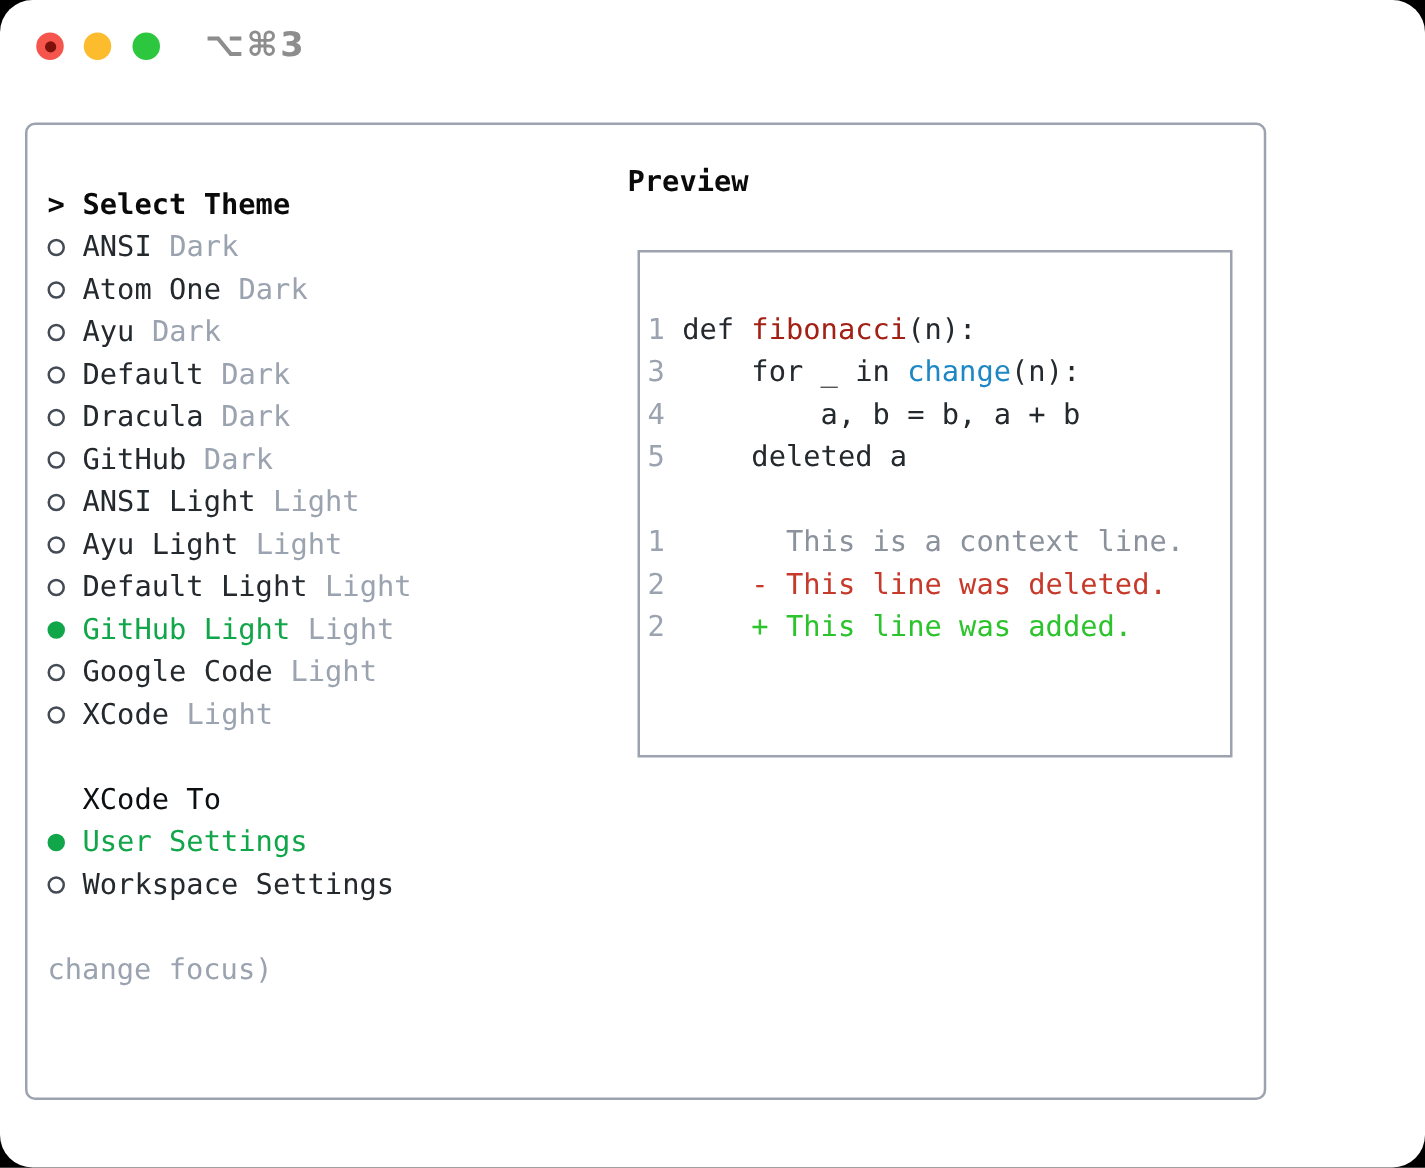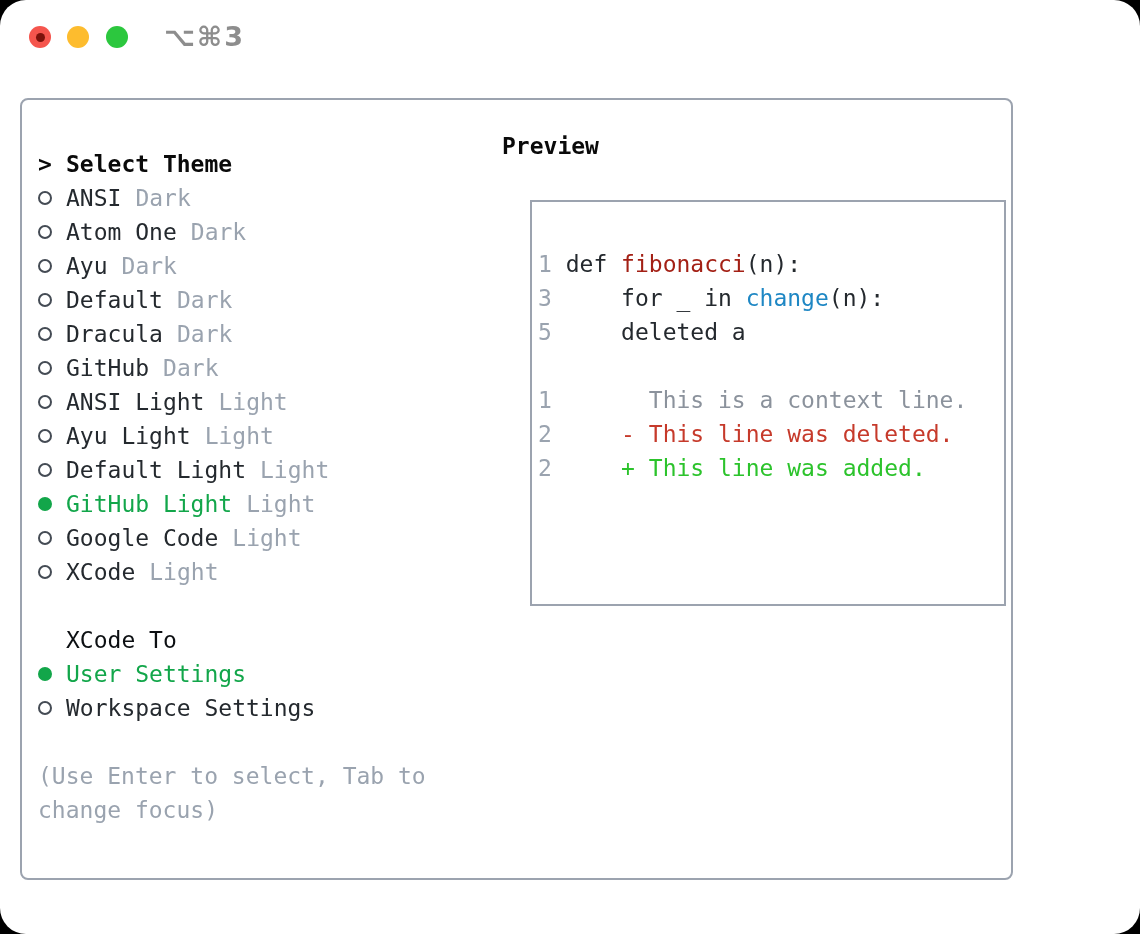--- a/index.html
+++ b/index.html
@@ -26,21 +26,21 @@
   .circle.on{background:var(--accent_green);border-color:var(--accent_green);}
   .prompt{font-weight:bold;color:var(--heading_black);}
   .title,.subtitle{font-weight:bold;color:var(--heading_black);}
   .subtitle{font-weight:normal;color:#0c0f12;}
   .label.sel{color:var(--accent_green);}
   .suffix{color:var(--muted_gray);margin-left:14px;text-align:center;}
   .hint{color:var(--muted_gray);}
 
   
   .preview-title{position:absolute;left:480px;top:29px;height:34px;line-height:34px;font-weight:bold;color:var(--heading_black);}
-  .preview-box{position:absolute;left:508px;top:100px;width:476px;height:406px;box-sizing:border-box;border:2px solid var(--border_gray);background:#fff;}
+  .preview-box{position:absolute;left:488px;top:100px;width:476px;height:406px;box-sizing:border-box;border:2px solid var(--border_gray);background:#fff;}
   .code{position:absolute;left:6px;top:45px;}
   .cline{height:34px;line-height:34px;white-space:pre;}
   .c-num{color:var(--muted_gray);}
   .c-code{color:var(--text_dark);}
   .c-fn{color:var(--func_red);}
   .c-teal{color:var(--num_teal);}
   .c-blue{color:var(--builtin_blue);}
   .c-ctx{color:var(--context_gray);}
   .c-del{color:var(--deleted_red);}
   .c-add{color:var(--added_green);}
@@ -89,30 +89,30 @@
         <span class="subtitle">XCode To</span>
       </div>
 
       <div id="applyto">
           <div class="row option"><span class="marker"><span class="circle on"></span></span><span class="label sel">User Settings</span></div>
           <div class="row option"><span class="marker"><span class="circle"></span></span><span class="label">Workspace Settings</span></div>
         </div>
 
       <div class="row"></div>
 
-      <div class="row hint">(Use Enter to select, Tab to</div>
       <div class="row hint">change focus)</div>
     </div>
 
     <div class="preview-title mono">Preview</div>
 
     <div class="preview-box">
       <div id="code" class="code mono">
           <div class="cline"><span class="c-num">1 </span><span class="c-code">def </span><span class="c-fn">fibonacci</span><span class="c-code">(n):</span></div>
           <div class="cline"><span class="c-num">3 </span><span class="c-code">    for _ in </span><span class="c-blue">change</span><span class="c-code">(n):</span></div>
+          <div class="cline"><span class="c-num">4 </span><span class="c-code">        a, b = b, a + b</span></div>
           <div class="cline"><span class="c-num">5 </span><span class="c-code">    deleted a</span></div>
           <div class="cline"></div>
           <div class="cline"><span class="c-num">1 </span><span class="c-ctx">      This is a context line.</span></div>
           <div class="cline"><span class="c-num">2 </span><span class="c-del">    - This line was deleted.</span></div>
           <div class="cline"><span class="c-num">2 </span><span class="c-add">    + This line was added.</span></div>
         </div>
     </div>
 
   </div>
 </div>

